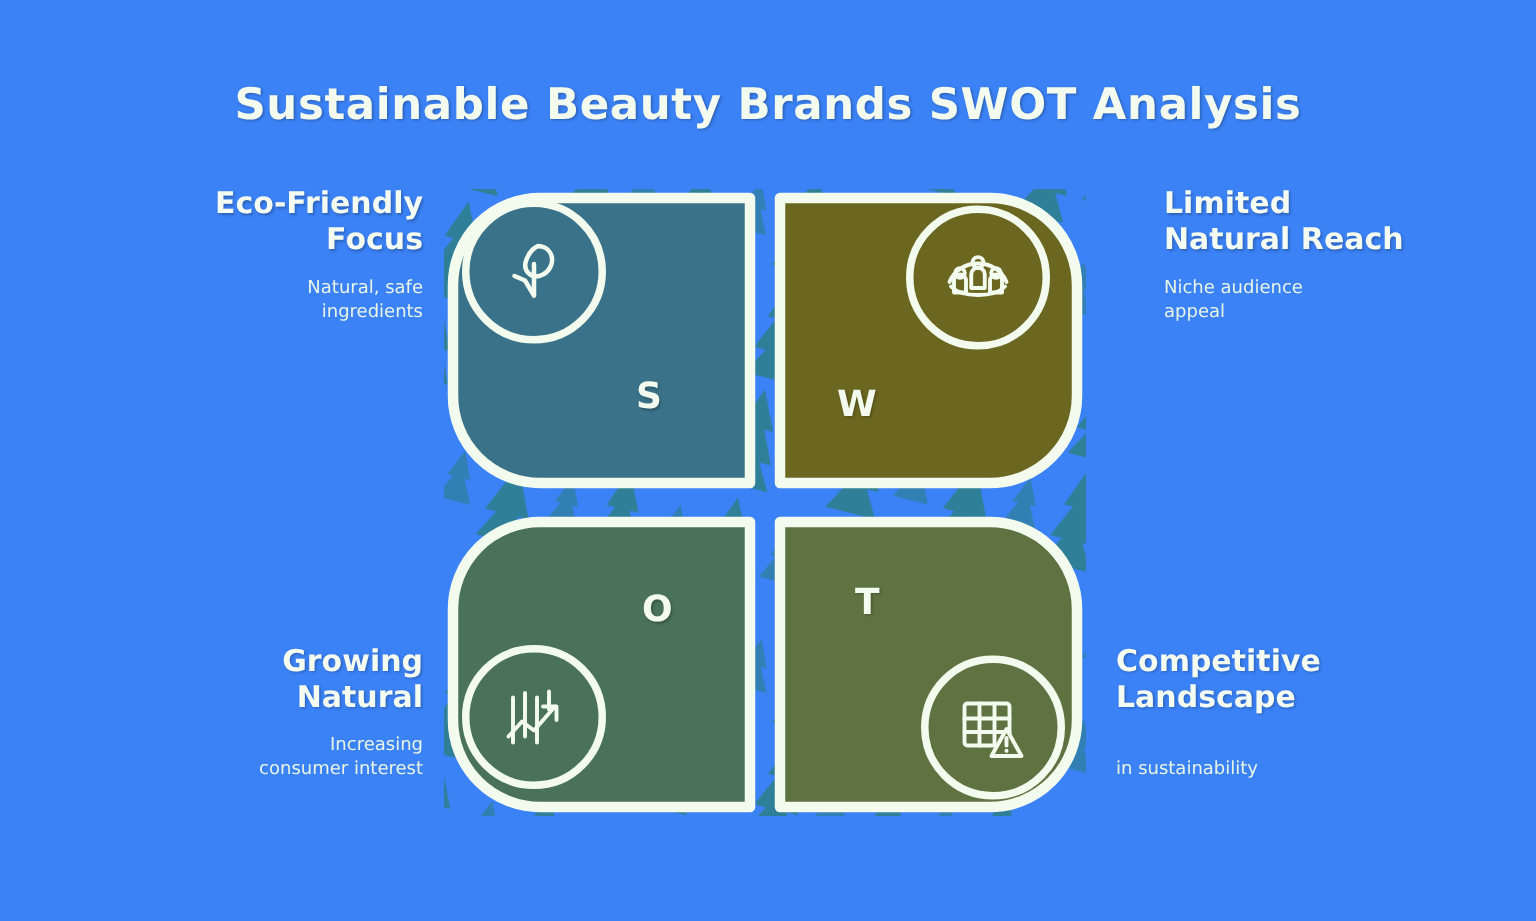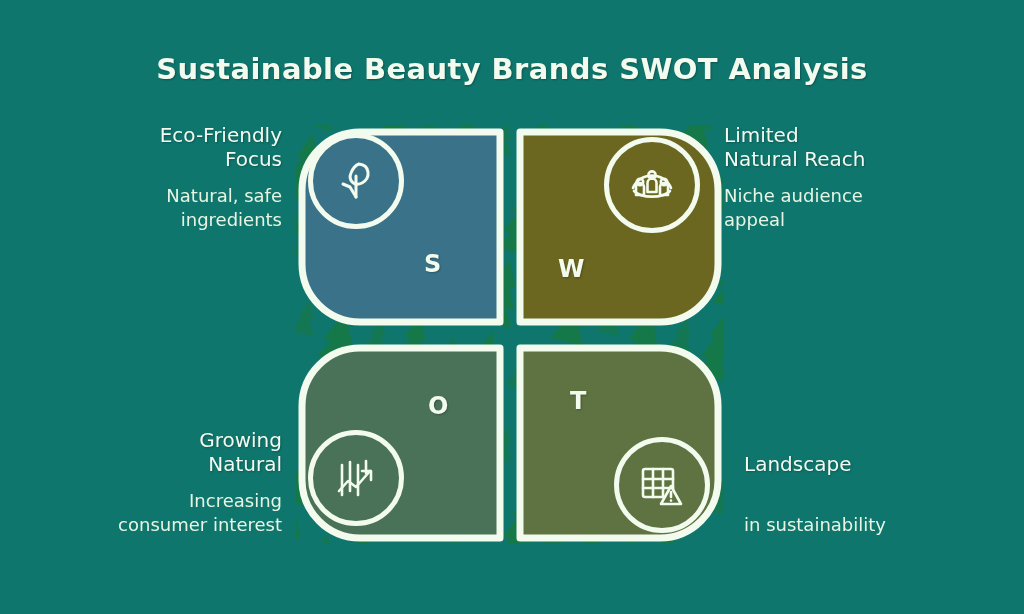--- a/index.html
+++ b/index.html
@@ -74,42 +74,42 @@
   #badge-s { left: 308px; top: 133px; background: #3a7389; }
   #badge-w { left: 604px; top: 137px; background: #6b6720; }
   #badge-o { left: 308px; top: 430px; background: #4a7259; }
   #badge-t { left: 614px; top: 437px; background: #5e7341; }
 
   
   .label-block { position: absolute; width: 230px; }
   .label-block .heading {
     color: #f4fbf0;
     font-size: 20px;
-    font-weight: normal;
+    font-weight: bold;
     line-height: 1.22;
     text-shadow: 1px 1px 2px rgba(0,0,0,0.25);
   }
   .label-block .desc {
     color: #e9f5e3;
-    font-size: 18px;
+    font-size: 12px;
     line-height: 1.33;
     margin-top: 12px;
   }
   .align-right { text-align: right; }
   .align-left  { text-align: left; }
 
   #label-strengths     { left: 52px;  top: 123px; }
-  #label-weaknesses    { left: 724px; top: 123px; }
+  #label-weaknesses    { left: 776px; top: 123px; }
   #label-opportunities { left: 52px;  top: 428px; }
   #label-threats       { left: 744px; top: 428px; }
 </style>
 </head>
 <body style="background: rgb(21, 88, 15);">
 
-<div id="canvas" style="background: #0f766e;">
+<div id="canvas" style="background: #3b82f6;">
 
   <svg id="texture" viewBox="0 0 428 418">
     <defs>
       <pattern id="pine" width="74" height="74" patternUnits="userSpaceOnUse" patternTransform="rotate(14)">
         <path d="M18 4 L30 30 L24 30 L34 52 L26 52 L36 70 L2 70 L12 52 L4 52 L14 30 L8 30 Z" fill="#1f7a17" opacity="0.85"></path>
         <path d="M56 18 L64 36 L60 36 L68 52 L44 52 L52 36 L48 36 Z" fill="#1f7a17" opacity="0.6"></path>
       </pattern>
     </defs>
     <rect x="0" y="0" width="428" height="418" fill="url(#pine)"></rect>
   </svg>
@@ -231,21 +231,21 @@
       <span>Natural</span>
     </div>
     <div class="desc">
       <span>Increasing</span><br>
       <span>consumer interest</span>
     </div>
   </div>
 
   <div class="label-block align-left" id="label-threats">
     <div class="heading">
-      <br>
+      <span>Competitive</span><br>
       <span>Landscape</span>
     </div>
     <div class="desc">
       <br>
       <span>in sustainability</span>
     </div>
   </div>
 
 </div>
 

